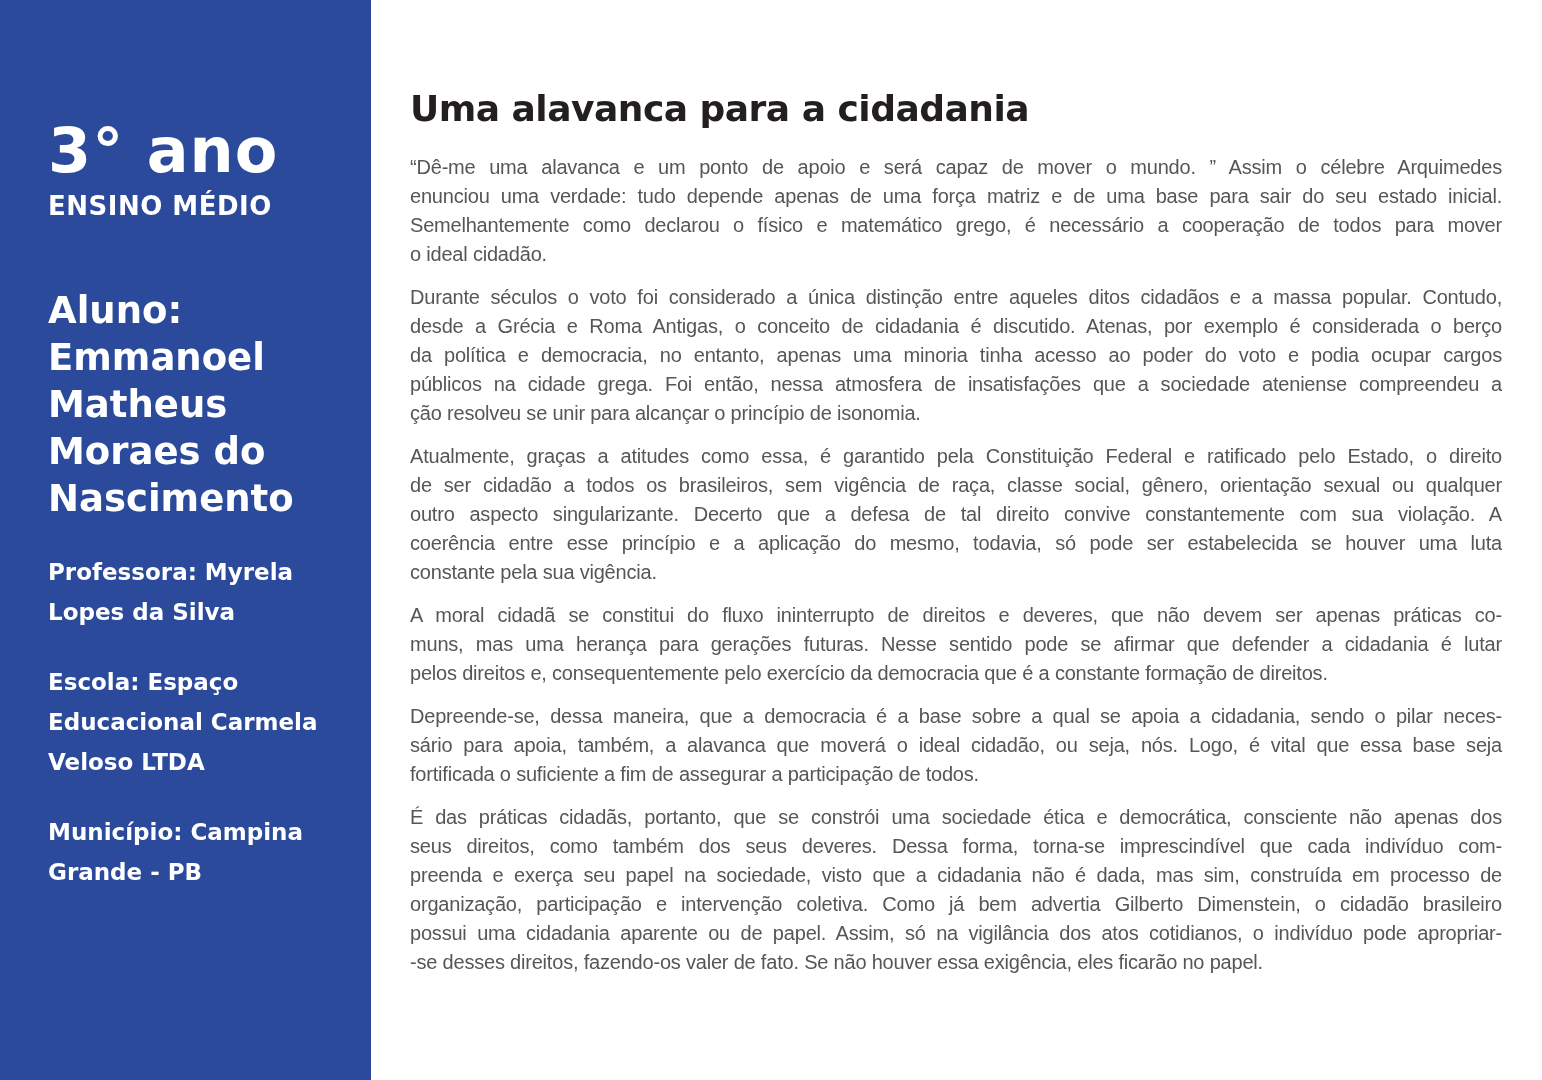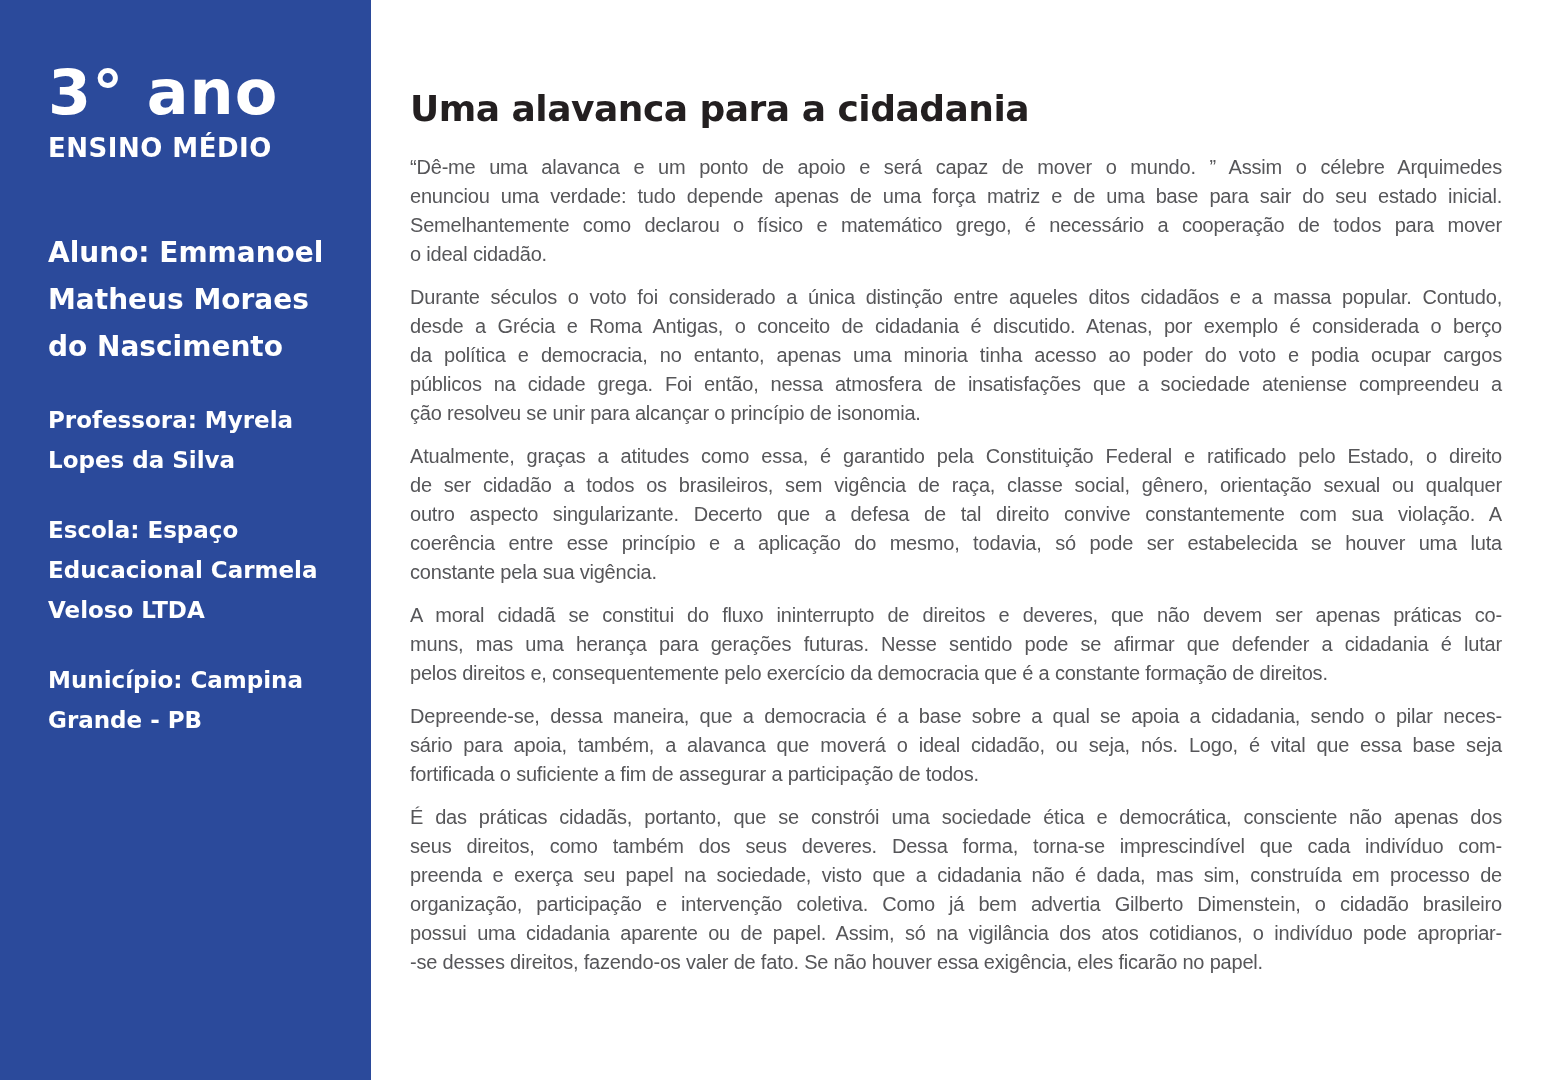--- a/index.html
+++ b/index.html
@@ -12,39 +12,39 @@
     overflow: hidden;
     display: flex;
   }
 
   
   .sidebar {
     width: 371px;
     height: 1080px;
     background: #2b4a9b;
     color: #ffffff;
-    padding: 60px 26px 0 48px;
+    padding: 118px 26px 0 48px;
     flex-shrink: 0;
     font-family: "DejaVu Sans", sans-serif;
   }
   .grade-number {
     font-size: 62px;
     font-weight: 700;
     letter-spacing: 1px;
     line-height: 1.05;
   }
   .grade-level {
     font-size: 26px;
     font-weight: 700;
     letter-spacing: 0.5px;
     margin-top: 8px;
   }
   .student {
     margin-top: 66px;
-    font-size: 28px;
+    font-size: 37px;
     font-weight: 700;
     line-height: 47px;
   }
   .info-block {
     margin-top: 30px;
     font-size: 23px;
     font-weight: 700;
     line-height: 40px;
   }
 

